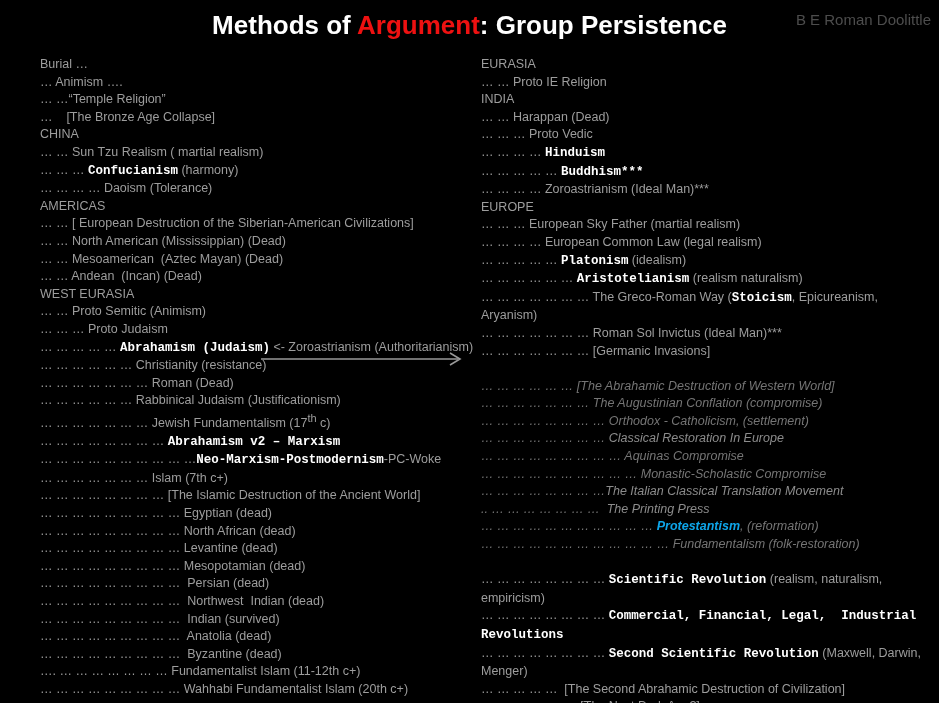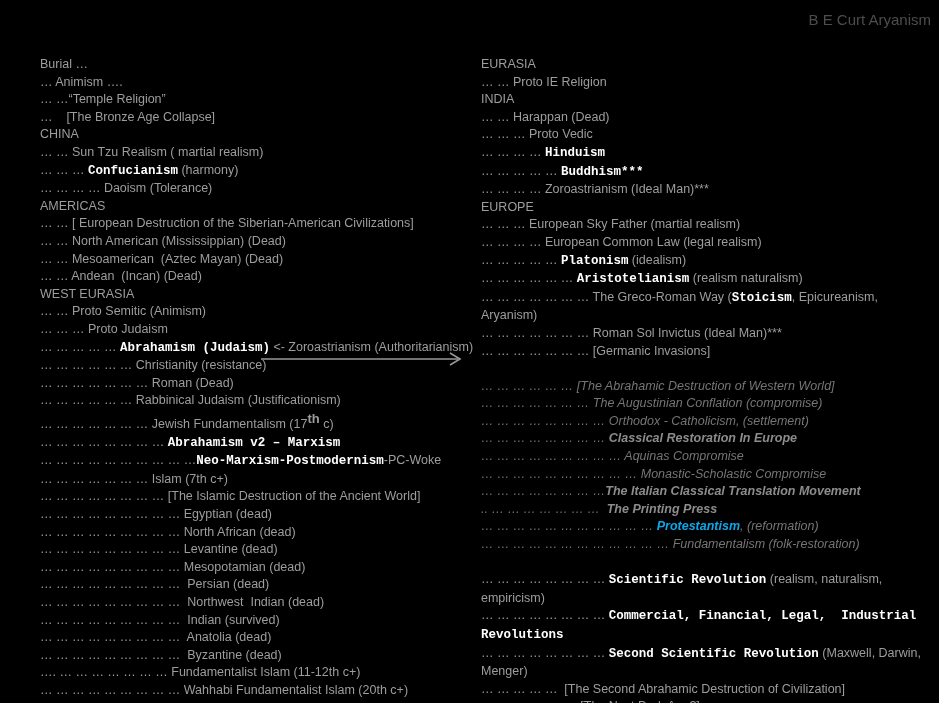--- a/index.html
+++ b/index.html
@@ -26,32 +26,33 @@
     font-size: 12.5px; line-height: 17.6px;
     color: #9d9d9d;
     white-space: pre-wrap;
   }
   .col-left  { left: 40px;  width: 438px; }
   .col-right { left: 481px; width: 455px; }
   .line { min-height: 17.6px; }
   .seg-n   { color: #9d9d9d; }
   .seg-b   { color: #ffffff; font-weight: bold; font-family: Liberation Mono, monospace; }
   .seg-i   { color: #757575; font-style: italic; text-align: center; }
-  .seg-bi  { color: #8c8c8c; font-weight: bold; font-style: italic; text-align: right; }
+  .seg-bi  { color: #8c8c8c; font-weight: normal; font-style: italic; text-align: right; }
   .seg-biw { color: #0ea5e9; font-weight: bold; font-style: italic; }
-  .seg-sup { color: #9d9d9d; vertical-align: super; font-size: 13px; font-weight: bold; }
+  .seg-sup { color: #9d9d9d; vertical-align: super; font-size: 11px; }
   .flow-arrow { position: absolute; left: 261px; top: 351px; }
 </style>
 </head>
 <body>
 
 <div class="slide">
 
+  <div class="title"><span>Methods of </span><span style="color: rgb(238, 17, 17);">Argument</span><span>: Group Persistence</span></div>
 
-  <div class="author" style="color: rgb(77, 77, 77);">B E Curt Aryanism</div>
+  <div class="author" style="color: rgb(77, 77, 77);">B E Roman Doolittle</div>
 
   <div class="col col-left"><div class="line"><span class="seg-n">Burial …</span></div><div class="line"><span class="seg-n">… Animism ….</span></div><div class="line"><span class="seg-n">… …“Temple Religion”</span></div><div class="line"><span class="seg-n">…    [The Bronze Age Collapse]</span></div><div class="line hdr"><span class="seg-n">CHINA</span></div><div class="line"><span class="seg-n">… … Sun Tzu Realism ( martial realism)</span></div><div class="line"><span class="seg-n">… … … </span><span class="seg-b">Confucianism</span><span class="seg-n"> (harmony)</span></div><div class="line"><span class="seg-n">… … … … Daoism (Tolerance)</span></div><div class="line hdr"><span class="seg-n">AMERICAS</span></div><div class="line"><span class="seg-n">… … [ European Destruction of the Siberian-American Civilizations]</span></div><div class="line"><span class="seg-n">… … North American (Mississippian) (Dead)</span></div><div class="line"><span class="seg-n">… … Mesoamerican  (Aztec Mayan) (Dead)</span></div><div class="line"><span class="seg-n">… … Andean  (Incan) (Dead)</span></div><div class="line hdr"><span class="seg-n">WEST EURASIA</span></div><div class="line"><span class="seg-n">… … Proto Semitic (Animism)</span></div><div class="line"><span class="seg-n">… … … Proto Judaism</span></div><div class="line"><span class="seg-n">… … … … … </span><span class="seg-b">Abrahamism (Judaism)</span><span class="seg-n"> &lt;- Zoroastrianism (Authoritarianism)</span></div><div class="line"><span class="seg-n">… … … … … … Christianity (resistance)</span></div><div class="line"><span class="seg-n">… … … … … … … Roman (Dead)</span></div><div class="line"><span class="seg-n">… … … … … … Rabbinical Judaism (Justificationism)</span></div><div class="line"><span class="seg-n">… … … … … … … Jewish Fundamentalism (17</span><span class="seg-sup">th</span><span class="seg-n"> c)</span></div><div class="line"><span class="seg-n">… … … … … … … … </span><span class="seg-b">Abrahamism v2 – Marxism</span></div><div class="line"><span class="seg-n">… … … … … … … … … …</span><span class="seg-b">Neo-Marxism-Postmodernism</span><span class="seg-n">-PC-Woke</span></div><div class="line"><span class="seg-n">… … … … … … … Islam (7th c+)</span></div><div class="line"><span class="seg-n">… … … … … … … … [The Islamic Destruction of the Ancient World]</span></div><div class="line"><span class="seg-n">… … … … … … … … … Egyptian (dead)</span></div><div class="line"><span class="seg-n">… … … … … … … … … North African (dead)</span></div><div class="line"><span class="seg-n">… … … … … … … … … Levantine (dead)</span></div><div class="line"><span class="seg-n">… … … … … … … … … Mesopotamian (dead)</span></div><div class="line"><span class="seg-n">… … … … … … … … …  Persian (dead)</span></div><div class="line"><span class="seg-n">… … … … … … … … …  Northwest  Indian (dead)</span></div><div class="line"><span class="seg-n">… … … … … … … … …  Indian (survived)</span></div><div class="line"><span class="seg-n">… … … … … … … … …  Anatolia (dead)</span></div><div class="line"><span class="seg-n">… … … … … … … … …  Byzantine (dead)</span></div><div class="line"><span class="seg-n">…. … … … … … … … Fundamentalist Islam (11-12th c+)</span></div><div class="line"><span class="seg-n">… … … … … … … … … Wahhabi Fundamentalist Islam (20th c+)</span></div></div>
 
   <div class="col col-right"><div class="line hdr"><span class="seg-n">EURASIA</span></div><div class="line"><span class="seg-n">… … Proto IE Religion</span></div><div class="line hdr"><span class="seg-n">INDIA</span></div><div class="line"><span class="seg-n">… … Harappan (Dead)</span></div><div class="line"><span class="seg-n">… … … Proto Vedic</span></div><div class="line"><span class="seg-n">… … … … </span><span class="seg-b">Hinduism</span></div><div class="line"><span class="seg-n">… … … … … </span><span class="seg-b">Buddhism***</span></div><div class="line"><span class="seg-n">… … … … Zoroastrianism (Ideal Man)***</span></div><div class="line hdr"><span class="seg-n">EUROPE</span></div><div class="line"><span class="seg-n">… … … European Sky Father (martial realism)</span></div><div class="line"><span class="seg-n">… … … … European Common Law (legal realism)</span></div><div class="line"><span class="seg-n">… … … … … </span><span class="seg-b">Platonism</span><span class="seg-n"> (idealism)</span></div><div class="line"><span class="seg-n">… … … … … … </span><span class="seg-b">Aristotelianism</span><span class="seg-n"> (realism naturalism)</span></div><div class="line"><span class="seg-n">… … … … … … … The Greco-Roman Way (</span><span class="seg-b">Stoicism</span><span class="seg-n">, Epicureanism, Aryanism)</span></div><div class="line"><span class="seg-n">… … … … … … … Roman Sol Invictus (Ideal Man)***</span></div><div class="line"><span class="seg-n">… … … … … … … [Germanic Invasions]</span></div><div class="line">&nbsp;</div><div class="line"><span class="seg-i">… … … … … … [The Abrahamic Destruction of Western World]</span></div><div class="line"><span class="seg-i">… … … … … … … The Augustinian Conflation (compromise)</span></div><div class="line"><span class="seg-i">… … … … … … … … Orthodox - Catholicism, (settlement)</span></div><div class="line"><span class="seg-i">… … … … … … … … </span><span class="seg-bi">Classical Restoration In Europe</span></div><div class="line"><span class="seg-i">… … … … … … … … … Aquinas Compromise</span></div><div class="line"><span class="seg-i">… … … … … … … … … … Monastic-Scholastic Compromise</span></div><div class="line"><span class="seg-i">… … … … … … … …</span><span class="seg-bi">The Italian Classical Translation Movement</span></div><div class="line"><span class="seg-i">.. … … … … … … …  </span><span class="seg-bi">The Printing Press</span></div><div class="line"><span class="seg-i">… … … … … … … … … … … </span><span class="seg-biw">Protestantism</span><span class="seg-i">, (reformation)</span></div><div class="line"><span class="seg-i">… … … … … … … … … … … … Fundamentalism (folk-restoration)</span></div><div class="line">&nbsp;</div><div class="line"><span class="seg-n">… … … … … … … … </span><span class="seg-b">Scientific Revolution</span><span class="seg-n"> (realism, naturalism, empiricism)</span></div><div class="line"><span class="seg-n">… … … … … … … … </span><span class="seg-b">Commercial, Financial, Legal,  Industrial Revolutions</span></div><div class="line"><span class="seg-n">… … … … … … … … </span><span class="seg-b">Second Scientific Revolution</span><span class="seg-n"> (Maxwell, Darwin, Menger)</span></div><div class="line"><span class="seg-n">… … … … …  [The Second Abrahamic Destruction of Civilization]</span></div><div class="line"><span class="seg-n">… … … … … …  [The Next Dark Age?]</span></div><div class="line hdr"><span class="seg-n">AFRICA</span></div><div class="line"><span class="seg-n">[Blocked by Islam and Europe]</span></div></div>
 
   <svg class="flow-arrow" width="208" height="16" aria-hidden="true">
     <line x1="0" y1="8" x2="197" y2="8" stroke="#999999" stroke-width="1.6"></line>
     <polyline points="189,2 199,8 189,14" fill="none" stroke="#999999" stroke-width="1.6"></polyline>
   </svg>
 

